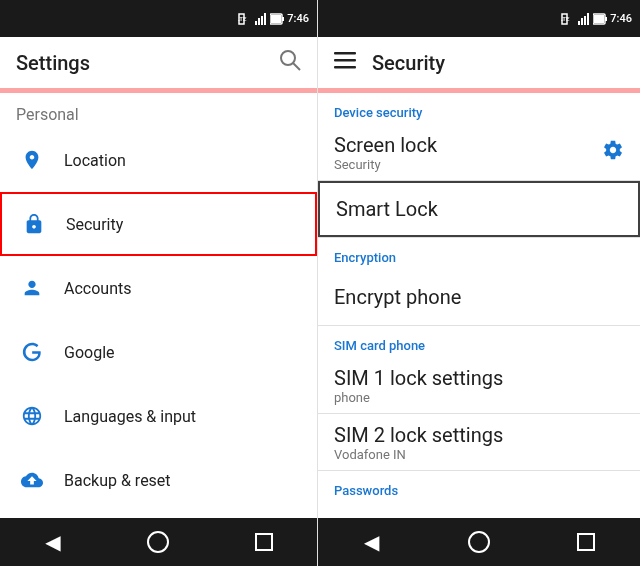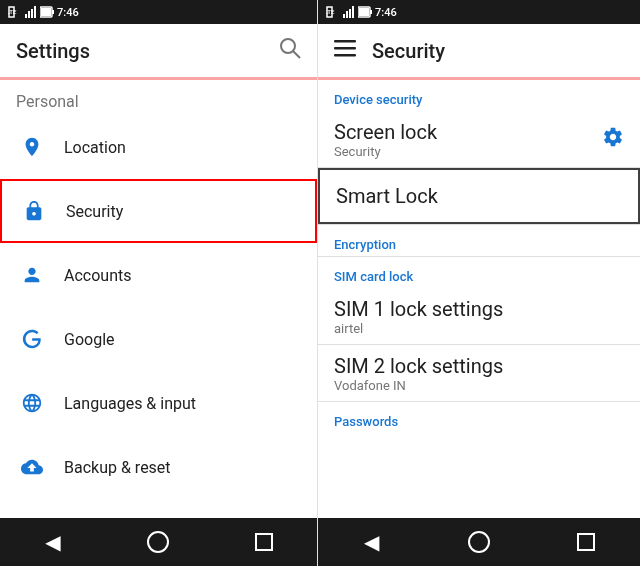--- a/index.html
+++ b/index.html
@@ -7,24 +7,25 @@
       width: 640px;
       height: 566px;
       font-family: 'Roboto', Arial, sans-serif;
       display: flex;
       overflow: hidden;
       background: #fff;
     }
 
     
     .status-bar {
-      height: 24px;
+      height: 37px;
       background: #1a1a1a;
       display: flex;
       align-items: center;
+      justify-content: flex-end;
       padding: 0 8px;
       color: #fff;
       font-size: 11px;
       font-weight: 500;
     }
     .status-bar .icons {
       display: flex;
       align-items: center;
       gap: 3px;
     }
@@ -43,21 +44,21 @@
       width: 322px;
     }
 
     
     .toolbar {
       height: 56px;
       background: #fff;
       display: flex;
       align-items: center;
       padding: 0 16px;
-      border-bottom: 3px solid #fca5a5;
+      border-bottom: 5px solid #fca5a5;
     }
     .toolbar-title {
       font-size: 20px;
       font-weight: 500;
       color: #212121;
       flex: 1;
     }
     .toolbar-icon {
       color: #757575;
       font-size: 22px;
@@ -356,29 +357,34 @@
     <div class="right-item highlighted">
       <div class="right-item-text">
         <span class="right-item-title">Smart Lock</span>
       </div>
     </div>
 
     <div class="divider"></div>
 
     <div class="right-section-header">Encryption</div>
 
+    <div class="right-item">
+      <div class="right-item-text">
+        <span class="right-item-title">Encrypt phone</span>
+      </div>
+    </div>
 
     <div class="divider"></div>
 
-    <div class="right-section-header">SIM card lock</div>
+    <div class="right-section-header">SIM card phone</div>
 
     <div class="right-item">
       <div class="right-item-text">
         <span class="right-item-title">SIM 1 lock settings</span>
-        <span class="right-item-subtitle">airtel</span>
+        <span class="right-item-subtitle">phone</span>
       </div>
     </div>
 
     <div class="divider"></div>
 
     <div class="right-item">
       <div class="right-item-text">
         <span class="right-item-title">SIM 2 lock settings</span>
         <span class="right-item-subtitle">Vodafone IN</span>
       </div>

